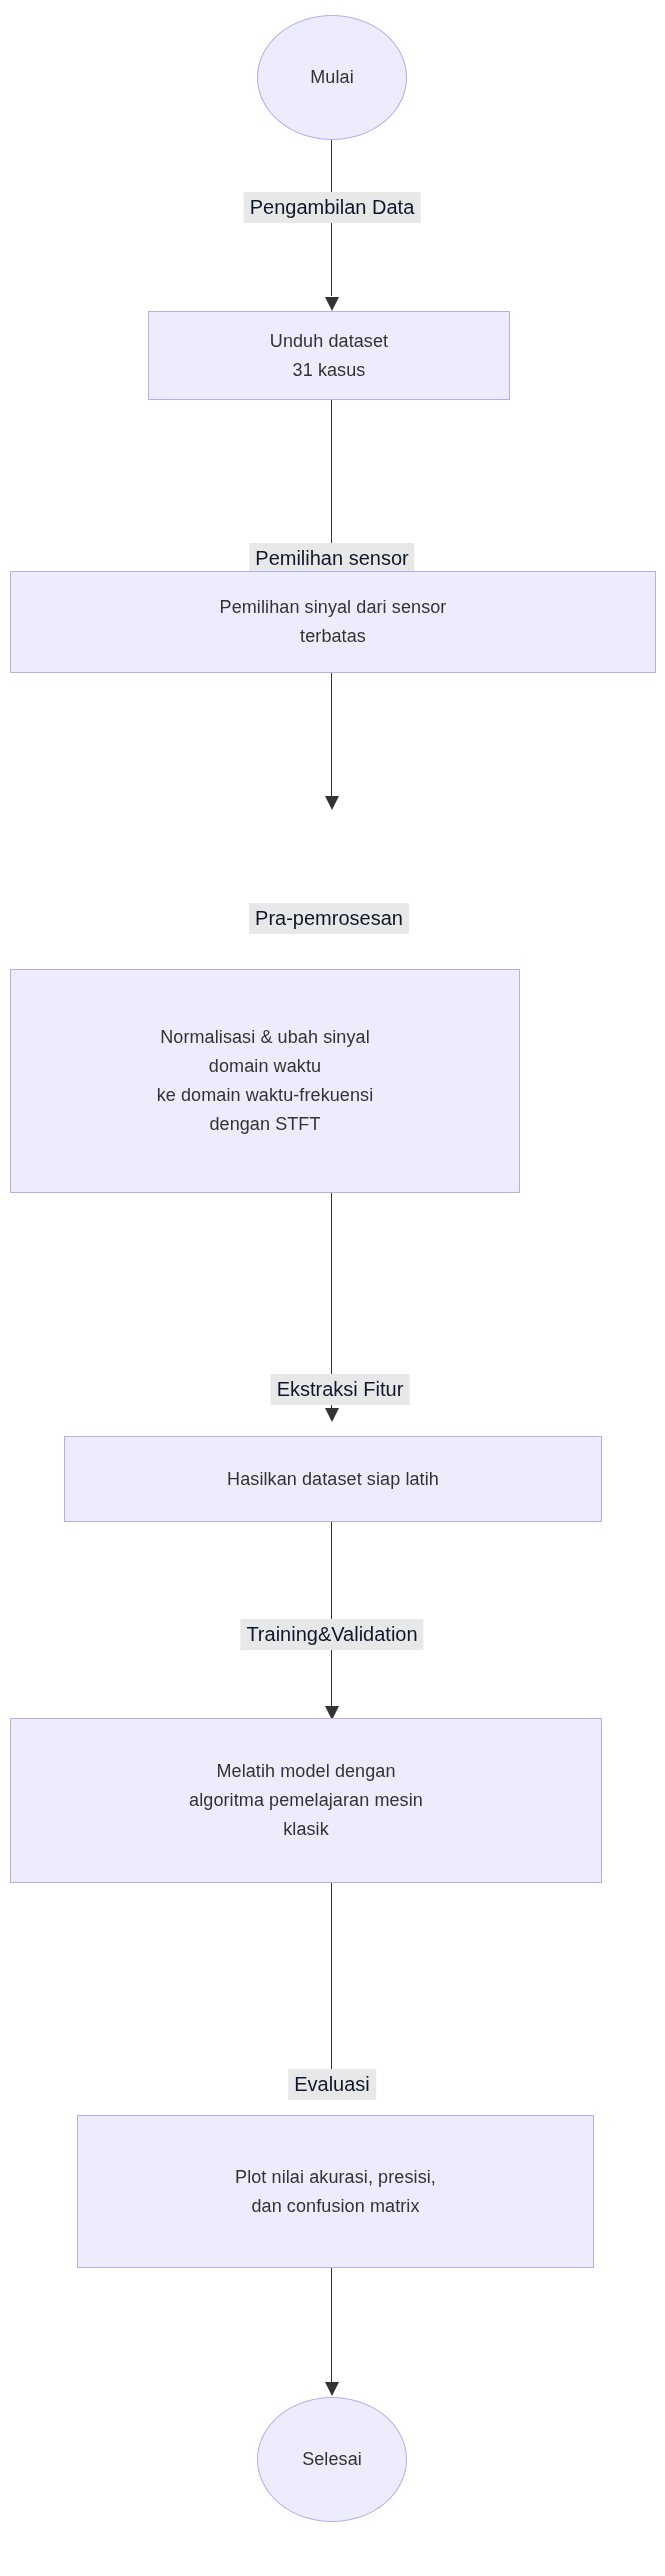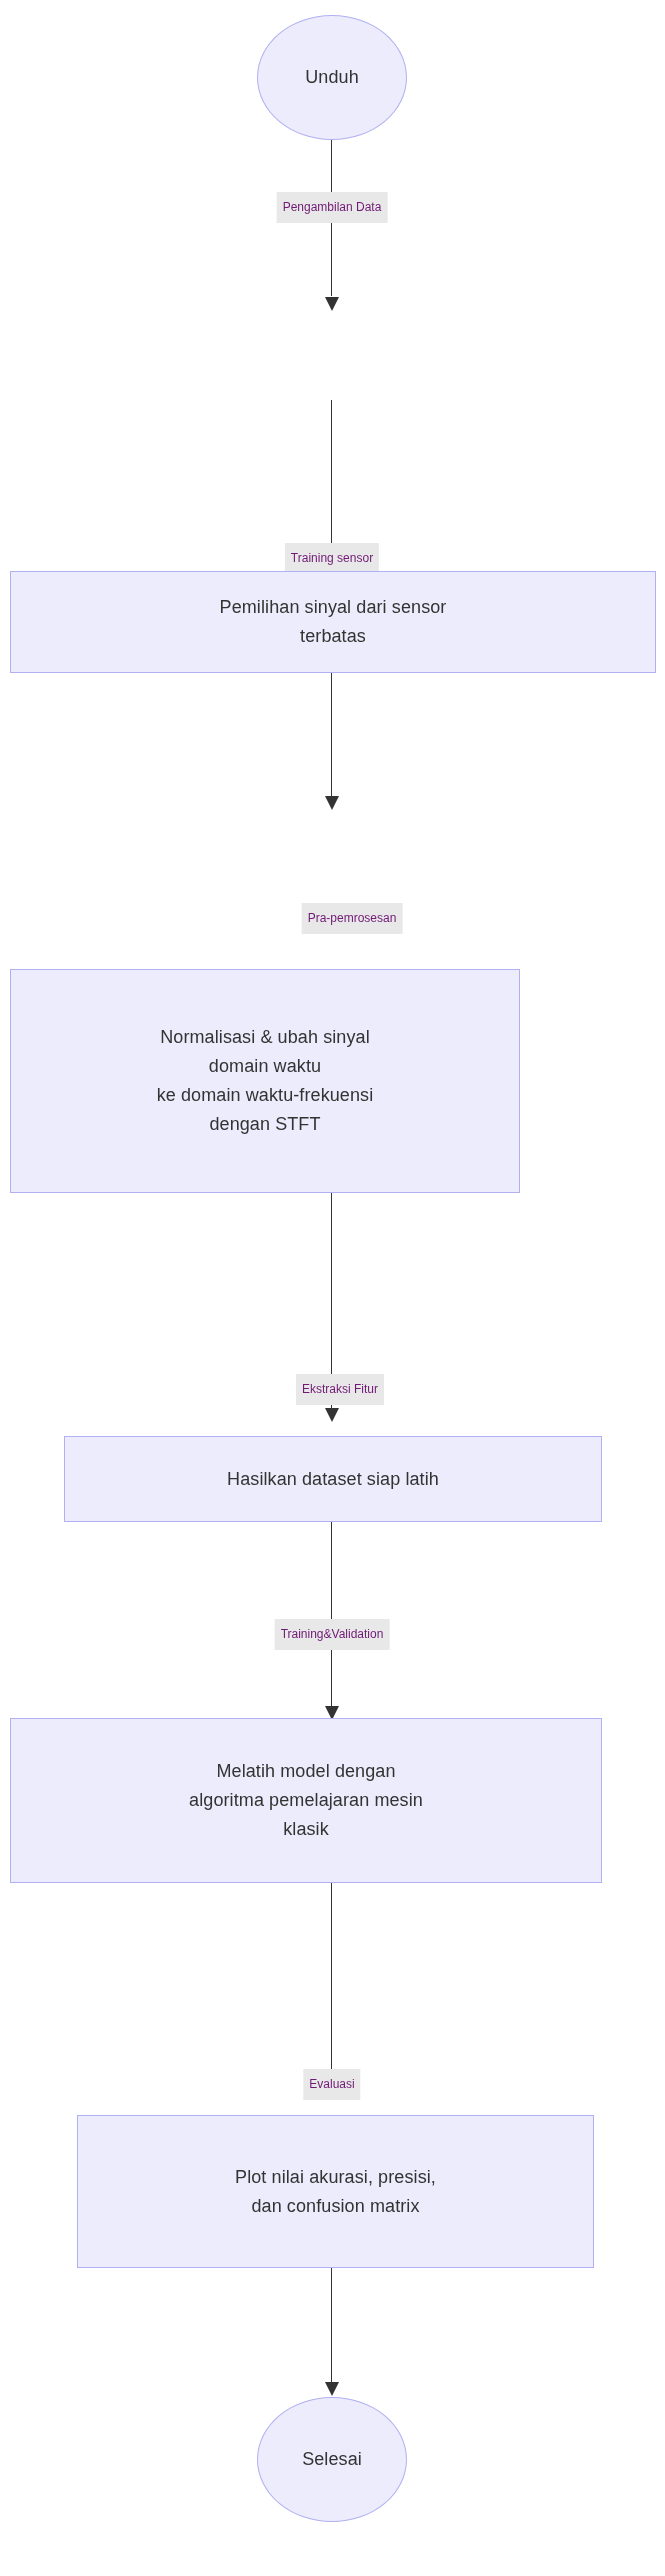--- a/index.html
+++ b/index.html
@@ -54,56 +54,60 @@
     position: absolute;
     width: 0;
     height: 0;
     border-left: 7.4px solid transparent;
     border-right: 7.4px solid transparent;
     border-top: 14.8px solid #333333;
   }
   .edge-label {
     position: absolute;
     background: #e8e8e8;
-    color: #701a75;
-    font-size: 12px;
+    color: #0f172a;
+    font-size: 20px;
     line-height: 20px;
     font-family: "Liberation Sans", sans-serif;
     padding: 4.7px 6px 6px 6px;
     white-space: nowrap;
     text-align: center;
     transform: translateX(-50%);
   }
 </style>
 </head>
 <body>
 
 <div id="flow-root">
 
   <div class="node terminal" style="left:257px; top:15.4px; width:150px; height:125px;">
-    <span class="node-label">Unduh</span>
+    <span class="node-label">Mulai</span>
   </div>
 
   <div class="edge-line" style="left:331px; top:140px; height:156px;"></div>
   <div class="edge-arrow" style="left:325px; top:297px;"></div>
   <div class="edge-label" style="left:332px; top:192px;">Pengambilan Data</div>
 
+  <div class="node" style="left:148px; top:311px; width:362px; height:89px;">
+    <span class="node-label">Unduh dataset
+31 kasus</span>
+  </div>
 
   <div class="edge-line" style="left:331px; top:400px; height:156px;"></div>
   <div class="edge-arrow" style="left:325px; top:556px;"></div>
-  <div class="edge-label" style="left:332px; top:543px;">Training sensor</div>
+  <div class="edge-label" style="left:332px; top:543px;">Pemilihan sensor</div>
 
   <div class="node" style="left:10px; top:571px; width:646px; height:102px;">
     <span class="node-label">Pemilihan sinyal dari sensor
 terbatas</span>
   </div>
 
   <div class="edge-line" style="left:331px; top:673px; height:123px;"></div>
   <div class="edge-arrow" style="left:325px; top:796px;"></div>
-  <div class="edge-label" style="left:352px; top:903px;">Pra-pemrosesan</div>
+  <div class="edge-label" style="left:329px; top:903px;">Pra-pemrosesan</div>
 
   <div class="node" style="left:10px; top:969px; width:510px; height:224px;">
     <span class="node-label">Normalisasi &amp; ubah sinyal
 domain waktu
 ke domain waktu-frekuensi
 dengan STFT</span>
   </div>
 
   <div class="edge-line" style="left:331px; top:1193px; height:221px;"></div>
   <div class="edge-arrow" style="left:325px; top:1408px;"></div>

